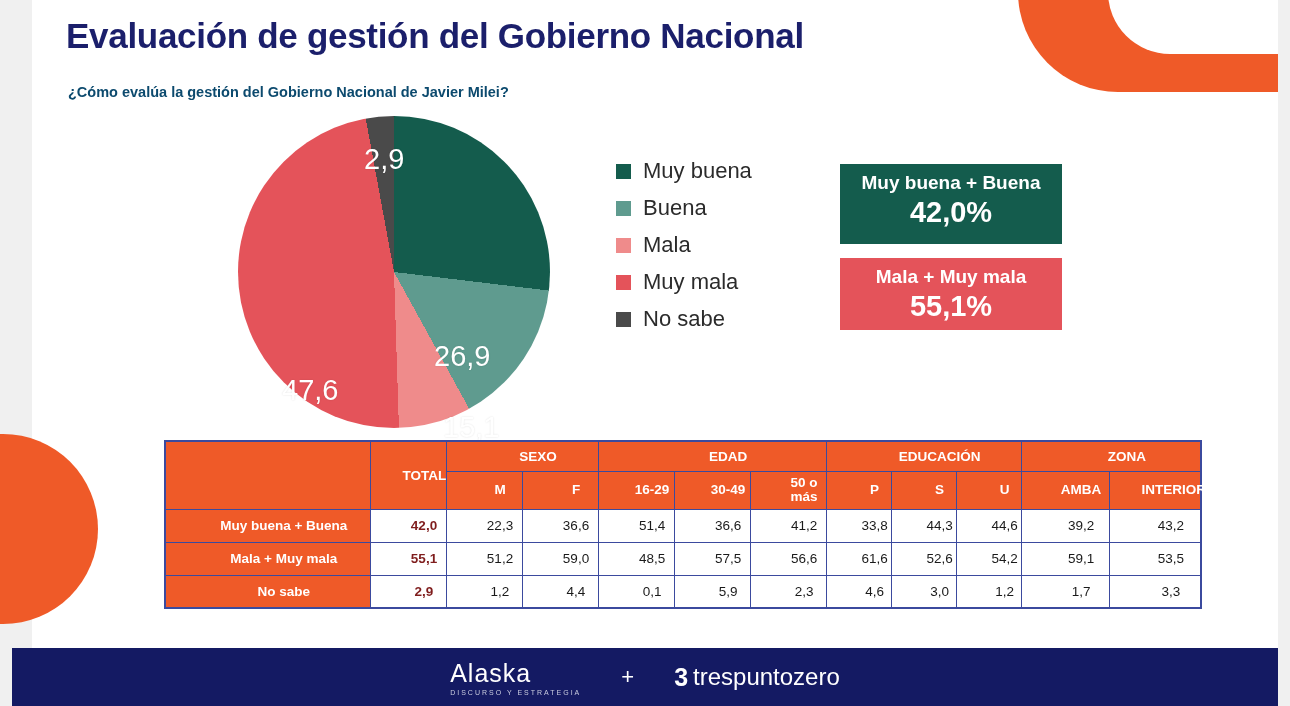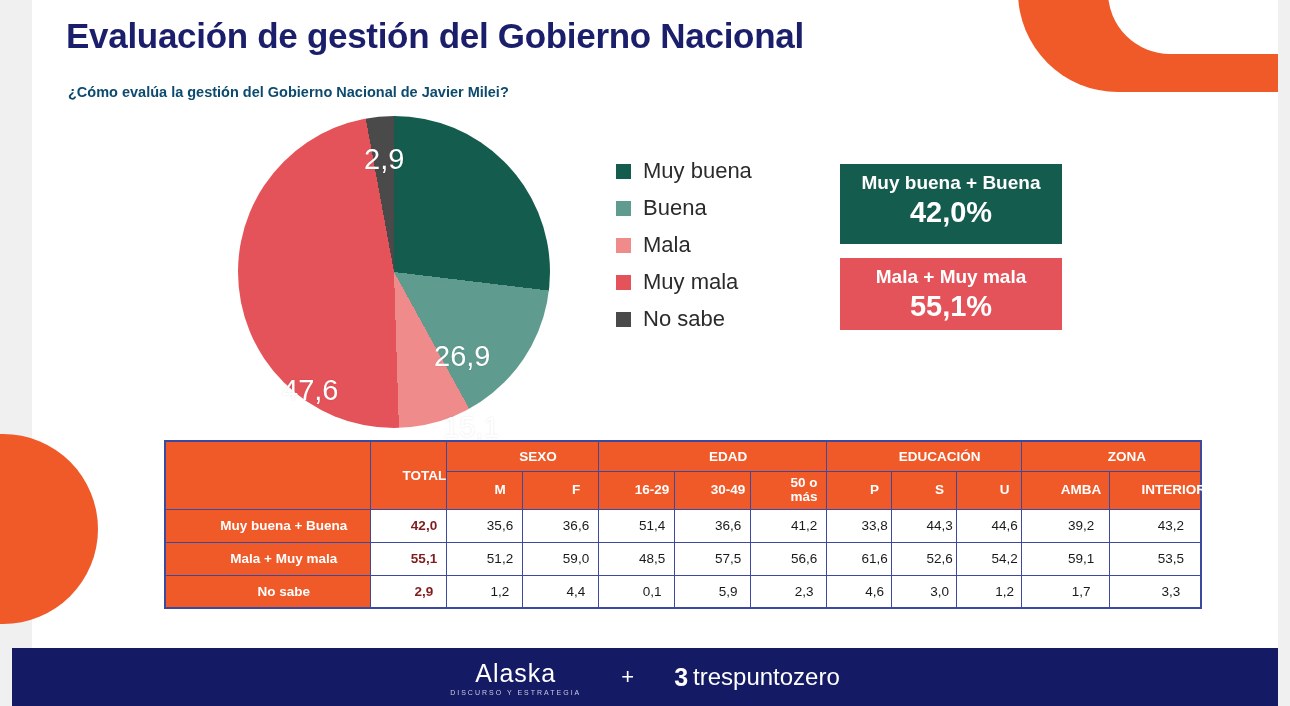--- a/index.html
+++ b/index.html
@@ -175,21 +175,21 @@
     display: flex;
     align-items: center;
     justify-content: center;
     gap: 40px;
   }
   .footer-brand {
     color: #ffffff;
     font-size: 25px;
     letter-spacing: 1px;
     position: relative;
-    text-align: center;
+    text-align: left;
   }
   .footer-brand .brand-sub {
     display: block;
     font-size: 7px;
     letter-spacing: 2px;
     margin-top: 1px;
     color: #c9ccdf;
   }
   .footer-plus { color: #ffffff; font-size: 22px; }
   .footer-brand2 {
@@ -292,21 +292,21 @@
           <th class="hdr-sub">S</th>
           <th class="hdr-sub">U</th>
           <th class="hdr-sub">AMBA</th>
           <th class="hdr-sub">INTERIOR</th>
         </tr>
       </thead>
       <tbody id="table-body">
           <tr>
             <td class="row-label">Muy buena + Buena</td>
             <td class="cell cell-total">42,0</td>
-            <td class="cell">35,6</td>
+            <td class="cell">22,3</td>
             <td class="cell">36,6</td>
             <td class="cell">51,4</td>
             <td class="cell">36,6</td>
             <td class="cell">41,2</td>
             <td class="cell">33,8</td>
             <td class="cell">44,3</td>
             <td class="cell">44,6</td>
             <td class="cell">39,2</td>
             <td class="cell">43,2</td>
           </tr>

